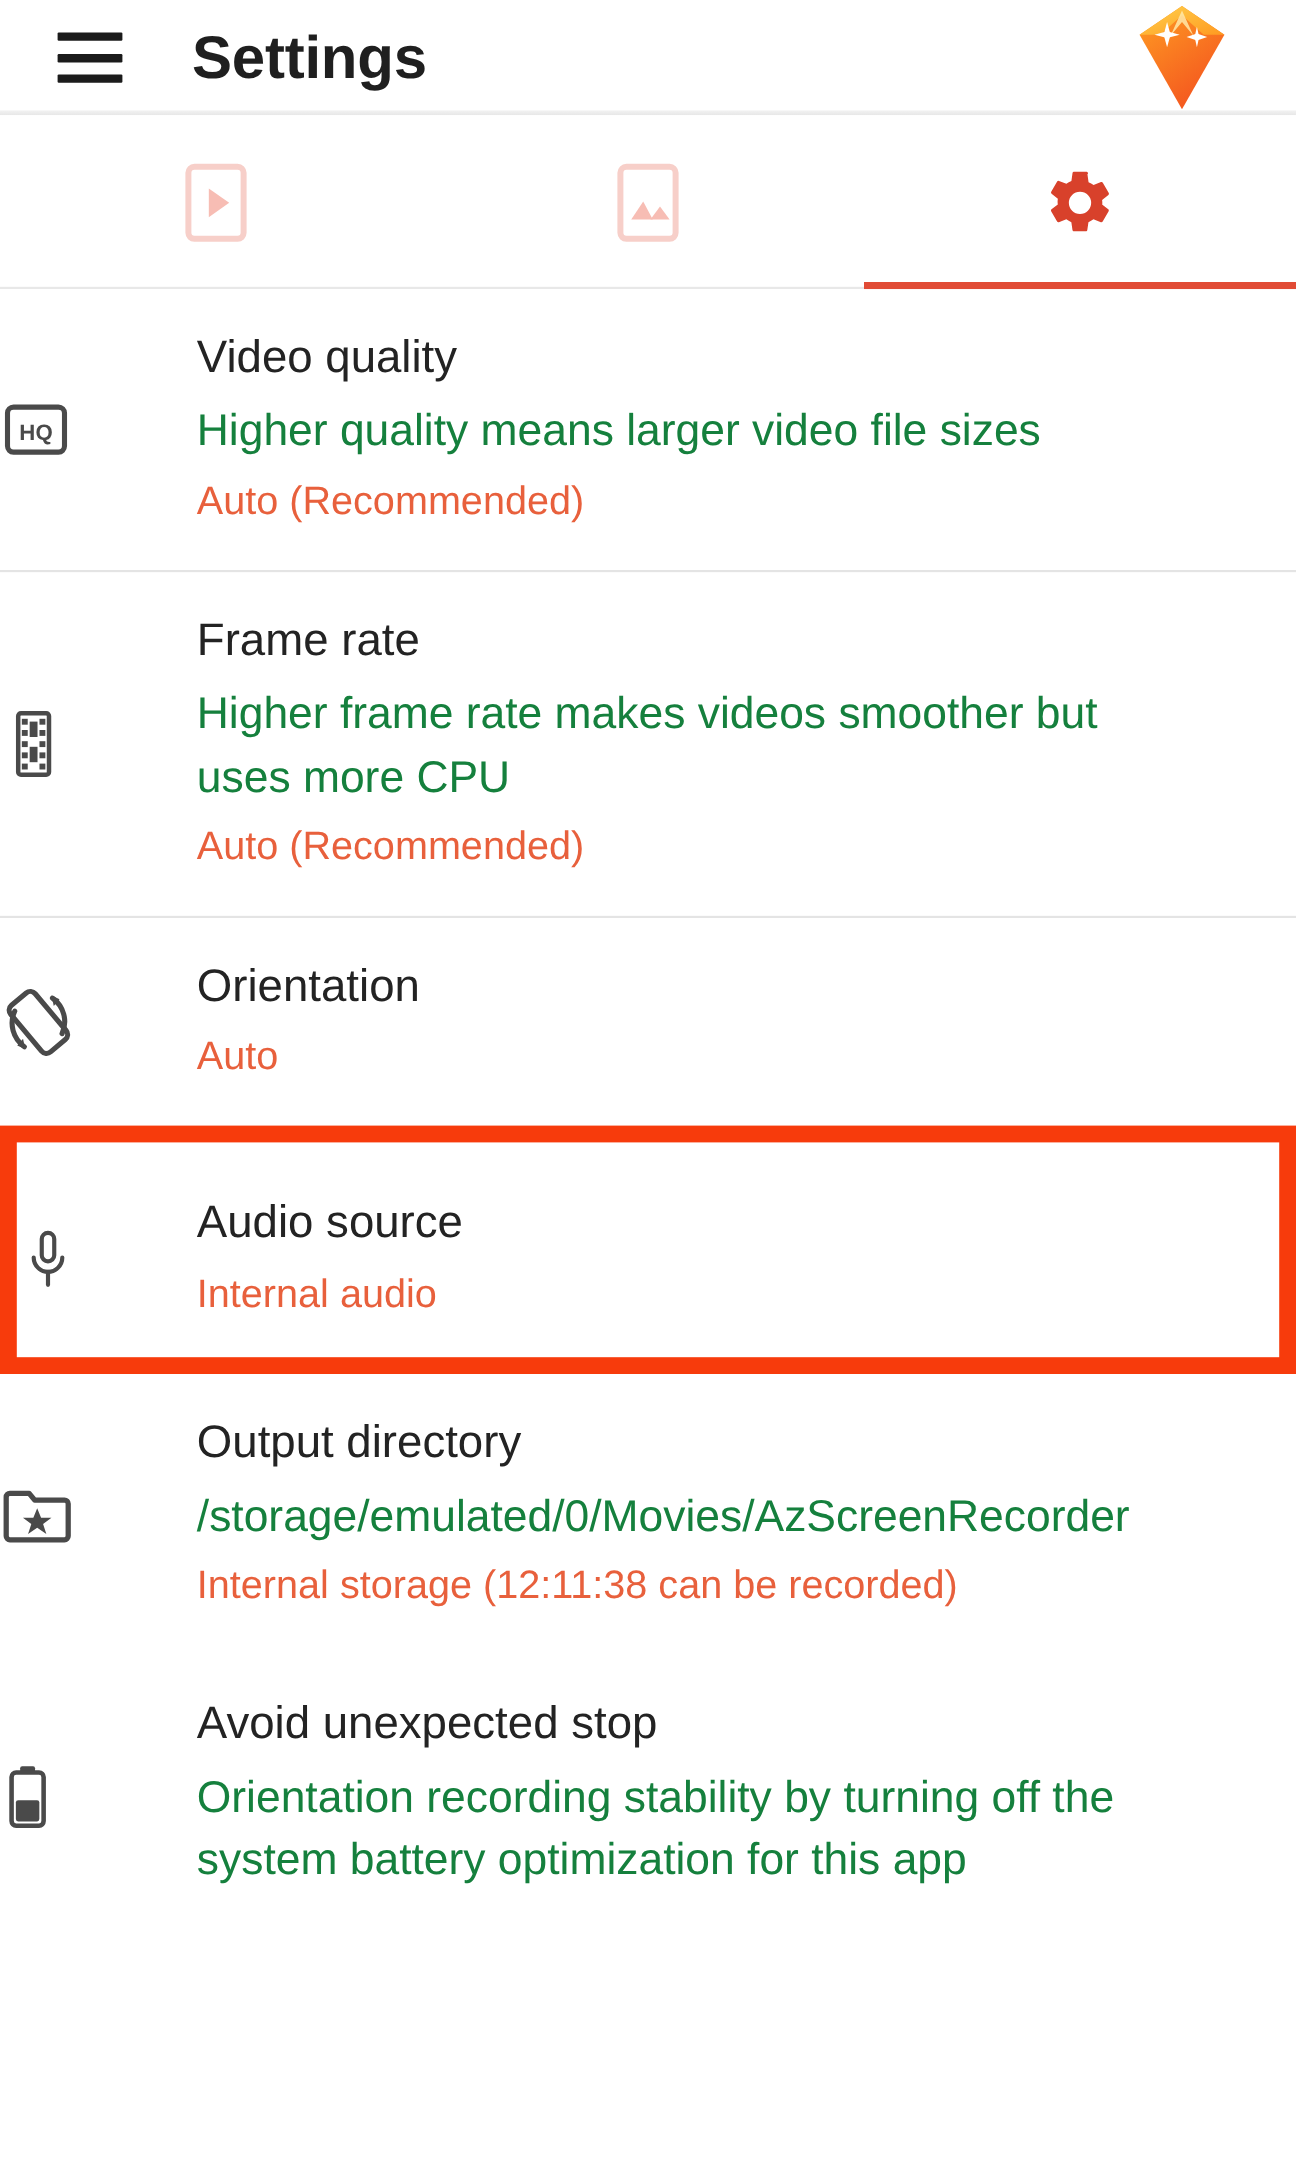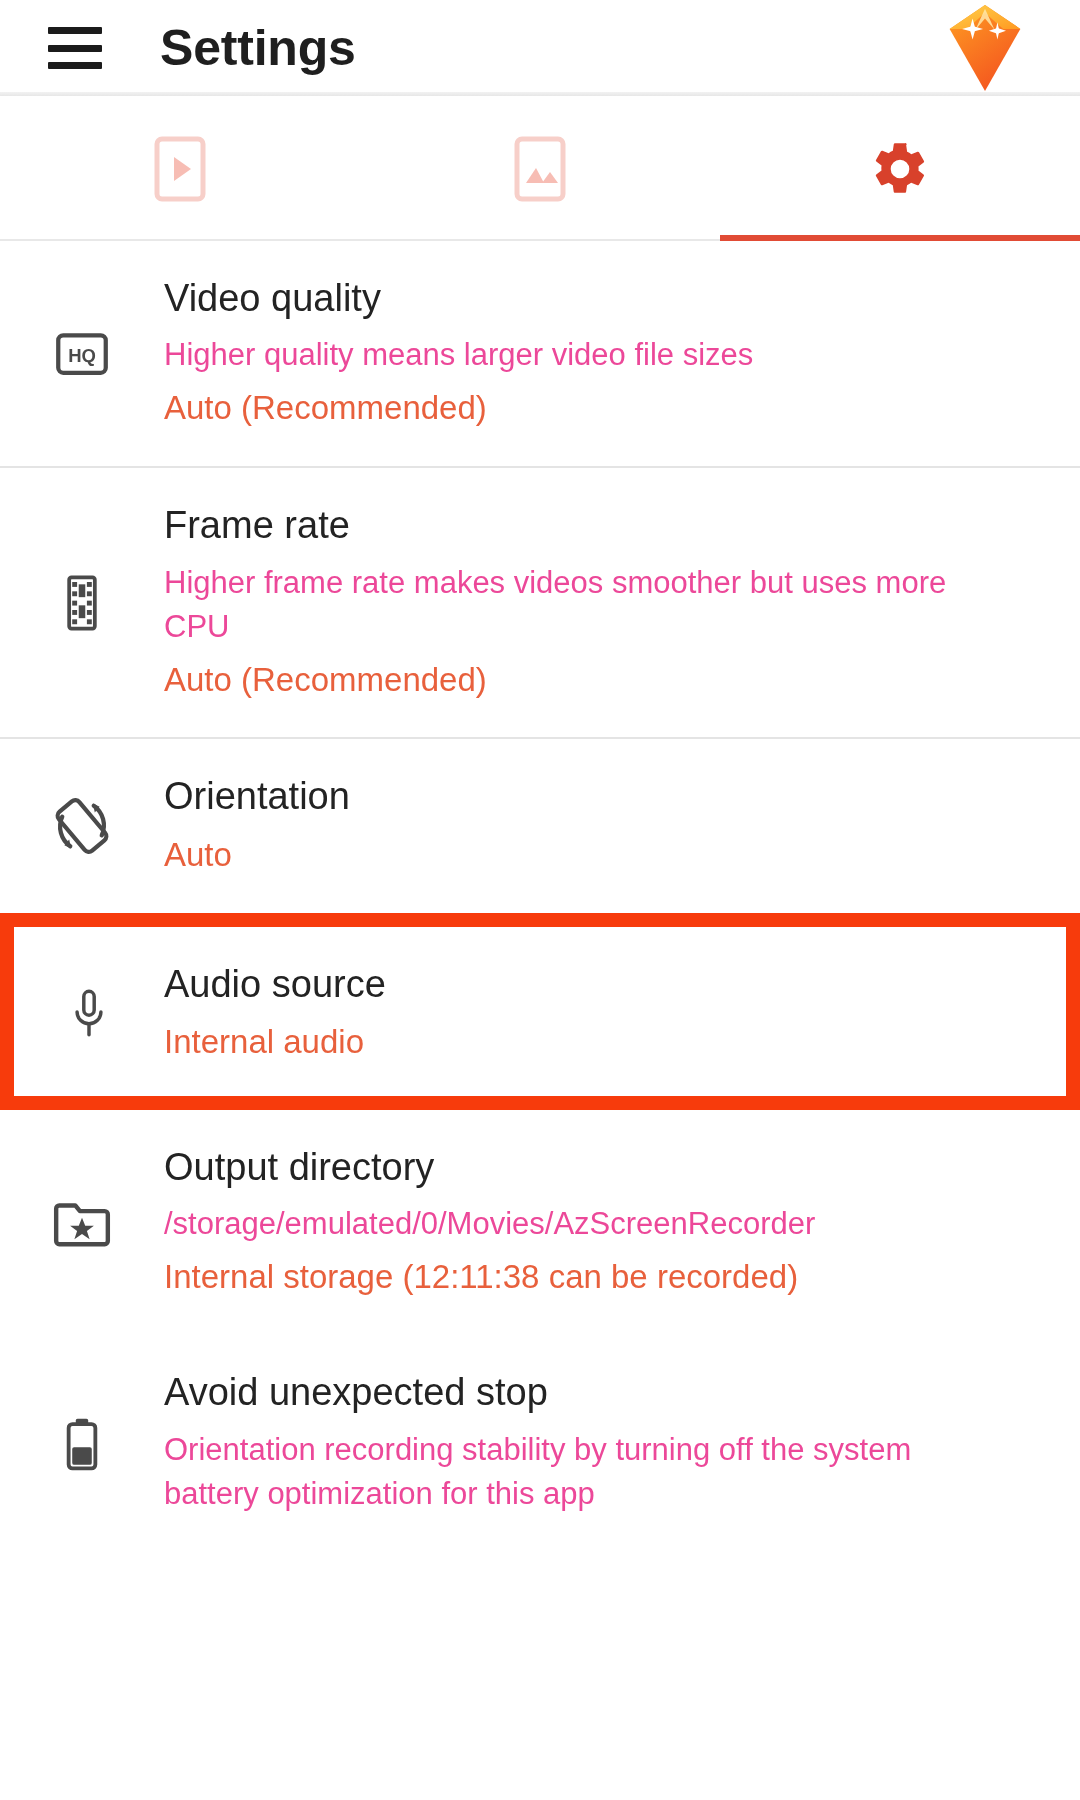--- a/index.html
+++ b/index.html
@@ -100,55 +100,54 @@
   .row-inner {
     display:flex;
     align-items:center;
     width:100%;
     padding:34px 40px 34px 0;
   }
   .row-icon {
     flex:0 0 164px;
     display:flex;
     align-items:center;
-    justify-content:center;
     color:#4a4a4a;
   }
   .row-icon svg { display:block; }
   .row-body { flex:1; padding-right:40px; }
   .row-title {
     font-size:38px;
     color:#232323;
     line-height:1.22;
     margin-bottom:12px;
   }
   .row-desc {
-    font-size:31px;
-    color:#ec4899;
+    font-size:37px;
+    color:#15803d;
     line-height:1.42;
     margin-bottom:8px;
   }
   .row-value {
     font-size:33px;
     color:#e8603c;
     line-height:1.42;
   }
   .row-sep {
     height:2px;
     background:#e4e4e4;
     margin:0;
   }
 
   
   .row-highlight {
     position:relative;
     border:14px solid #f73b0c;
     background:#ffffff;
   }
-  .row-highlight .row-inner { padding:34px 40px 30px 0; }
+  .row-highlight .row-inner { padding:44px 40px 30px 0; }
   .row-highlight .row-icon { flex:0 0 150px; }
 </style>
 </head>
 <body>
 
 <div id="app">
 
   <div class="appbar">
     <div class="hamburger">
       <span></span>

